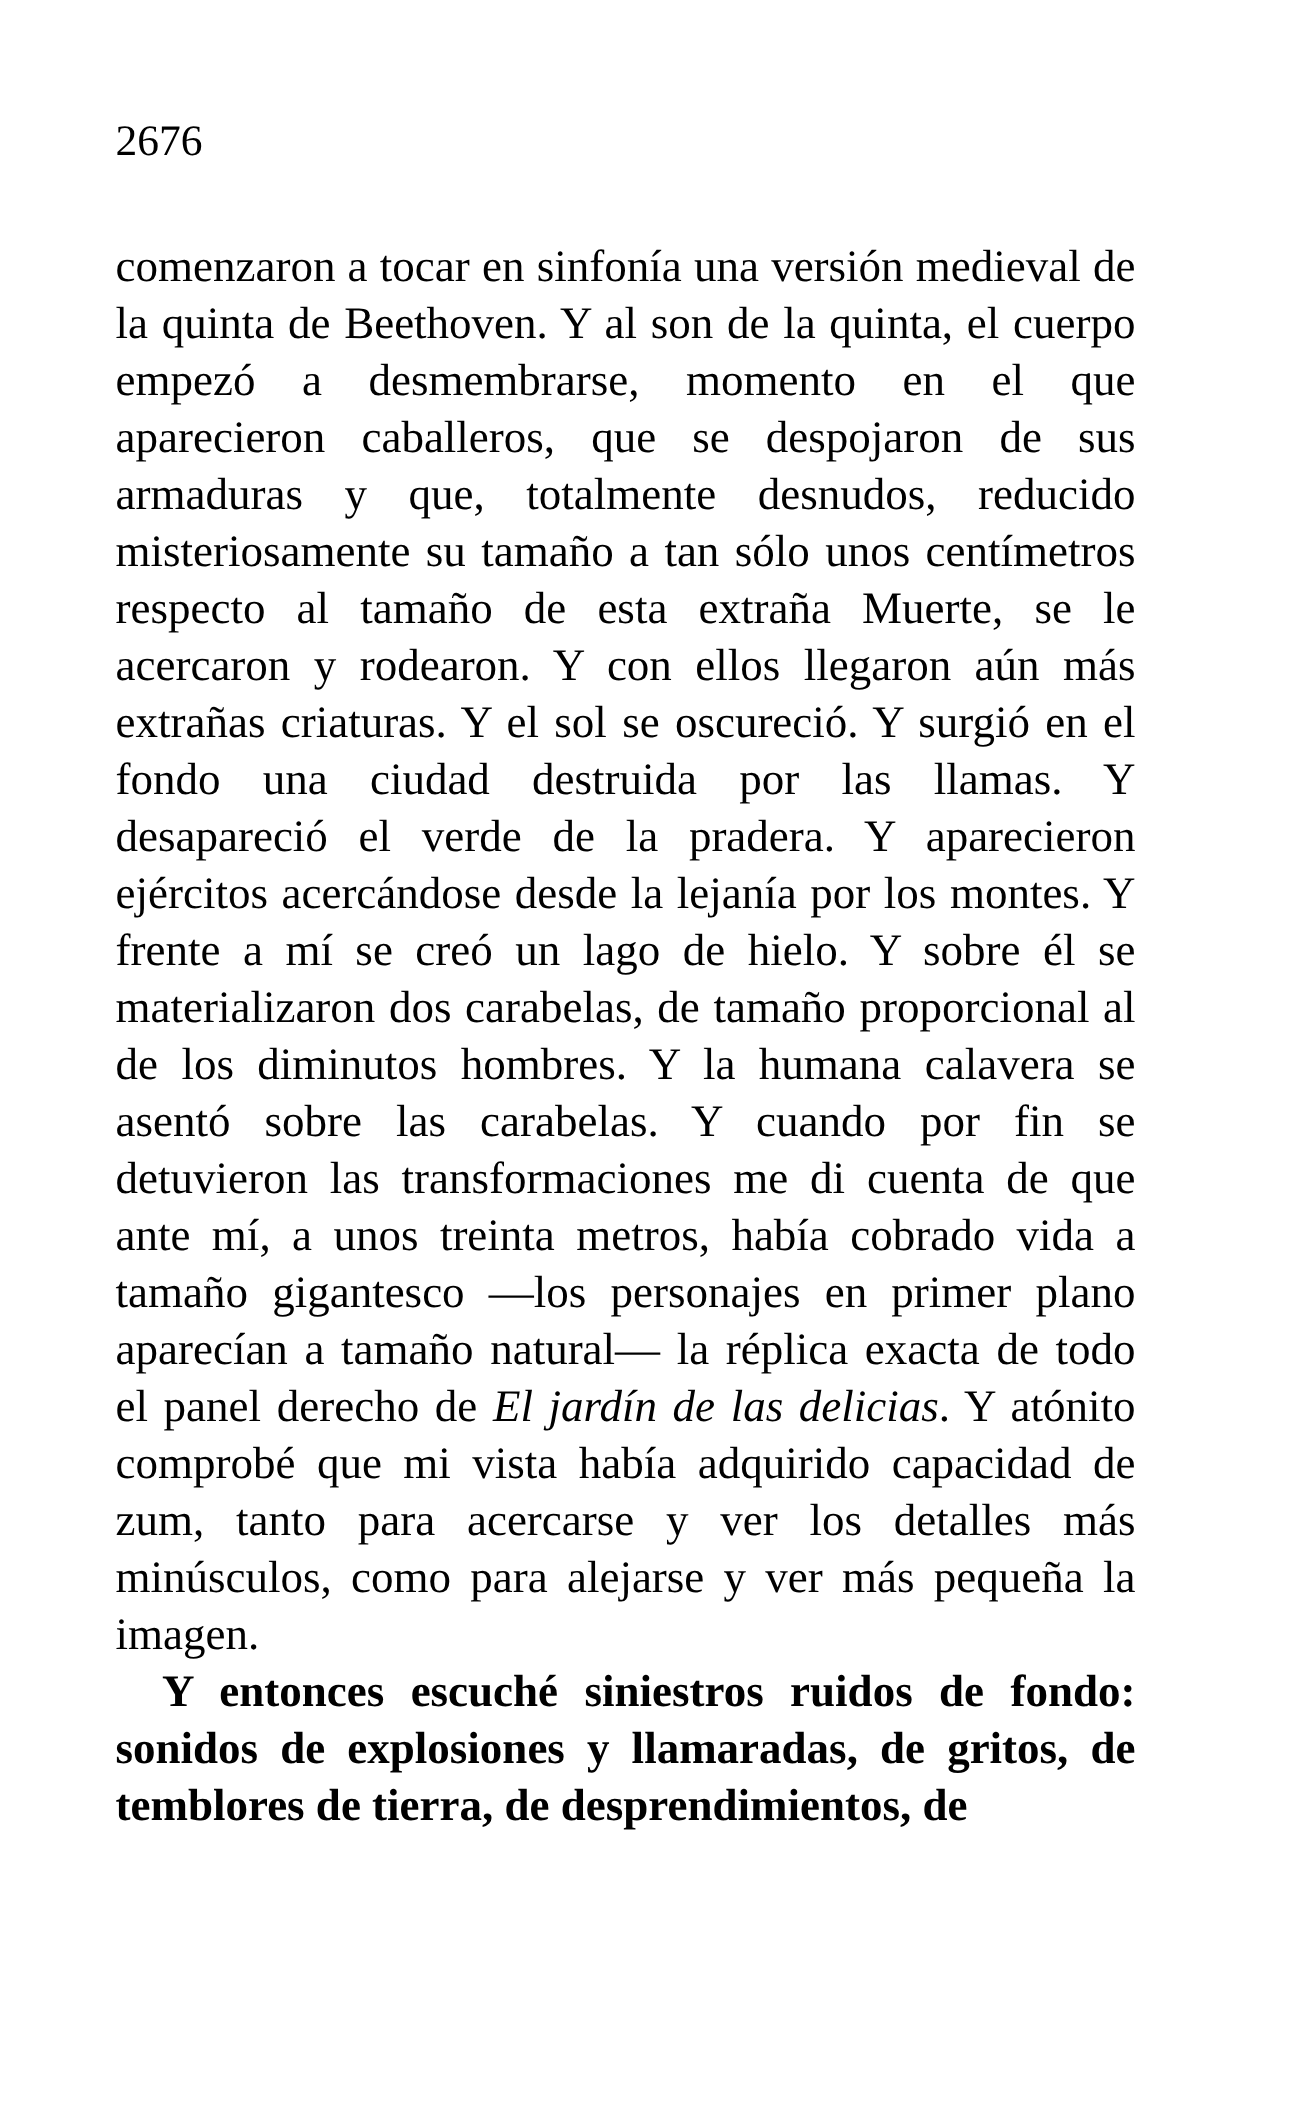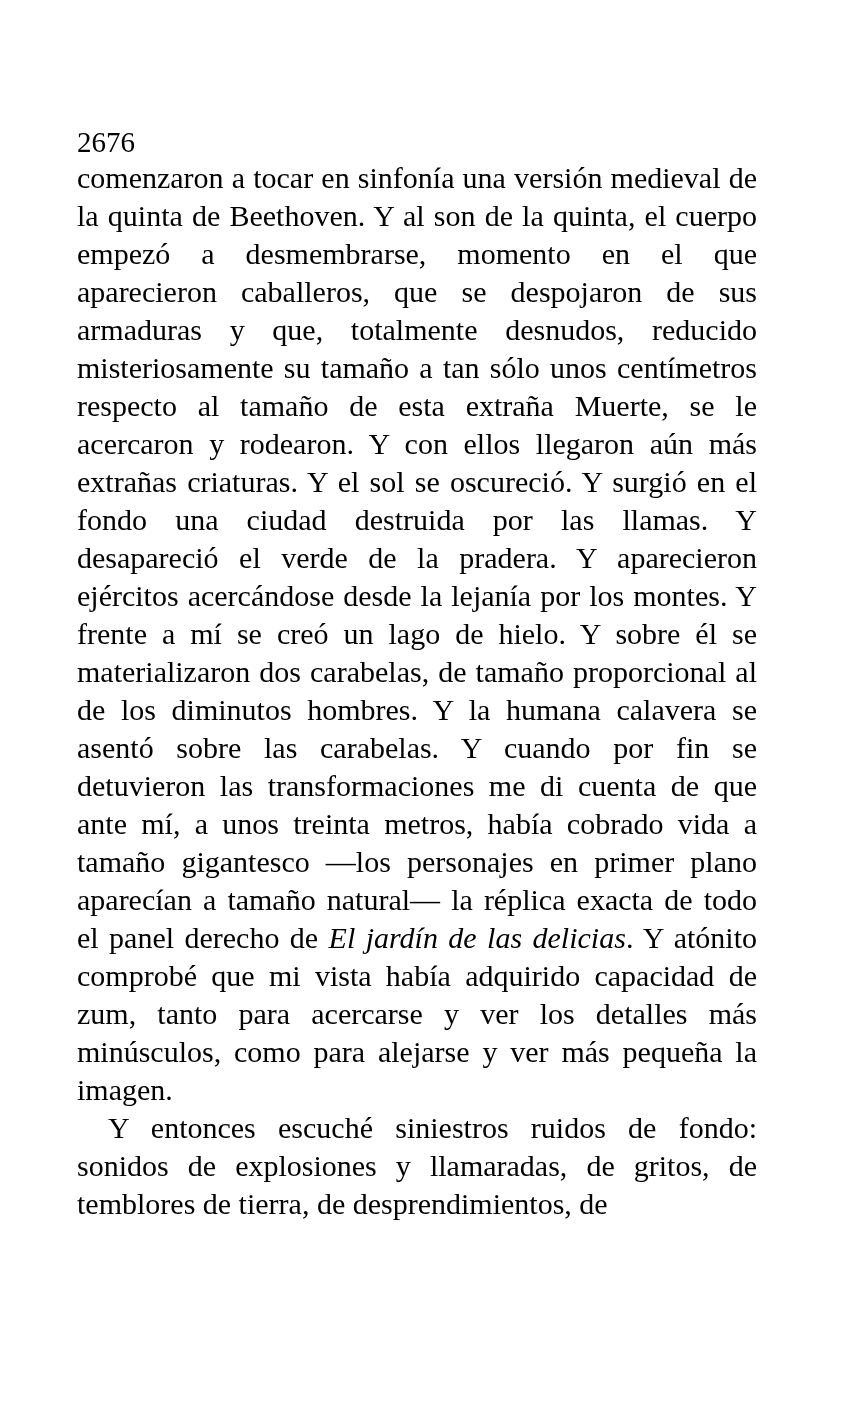--- a/index.html
+++ b/index.html
@@ -16,39 +16,39 @@
     font-family: "Liberation Serif", "DejaVu Serif", serif;
     overflow: hidden;
   }
   .page-number {
     position: absolute;
     left: 77px;
     top: 78px;
     font-size: 29px;
     line-height: 32px;
     color: #000000;
-    margin-top: 48px;
   }
   .text-block {
     position: absolute;
     left: 77px;
     top: 159px;
     width: 680px;
     font-size: 30px;
     line-height: 38px;
     text-align: justify;
     text-justify: inter-word;
     color: #000000;
   }
   .text-block p {
     margin: 0;
     padding: 0;
   }
   .text-block p.indented {
     text-indent: 31px;
+    font-weight: bold;
   }
   .text-block em {
     font-style: italic;
     margin-top: 19px;
   }
 </style>
 </head>
 <body>
 
 <div class="page">

